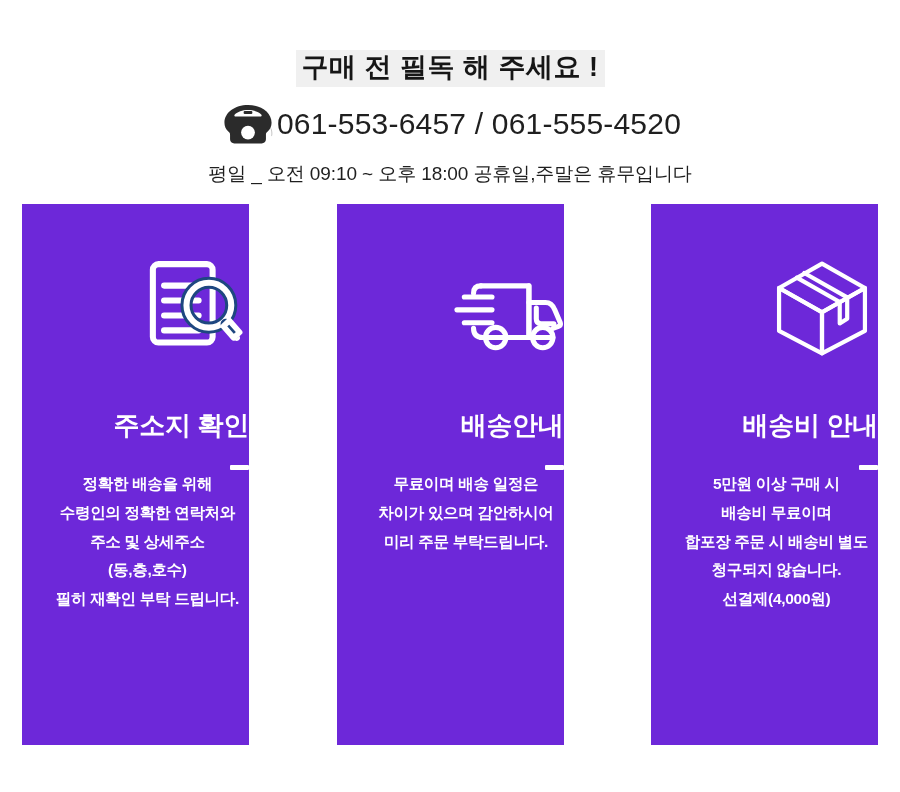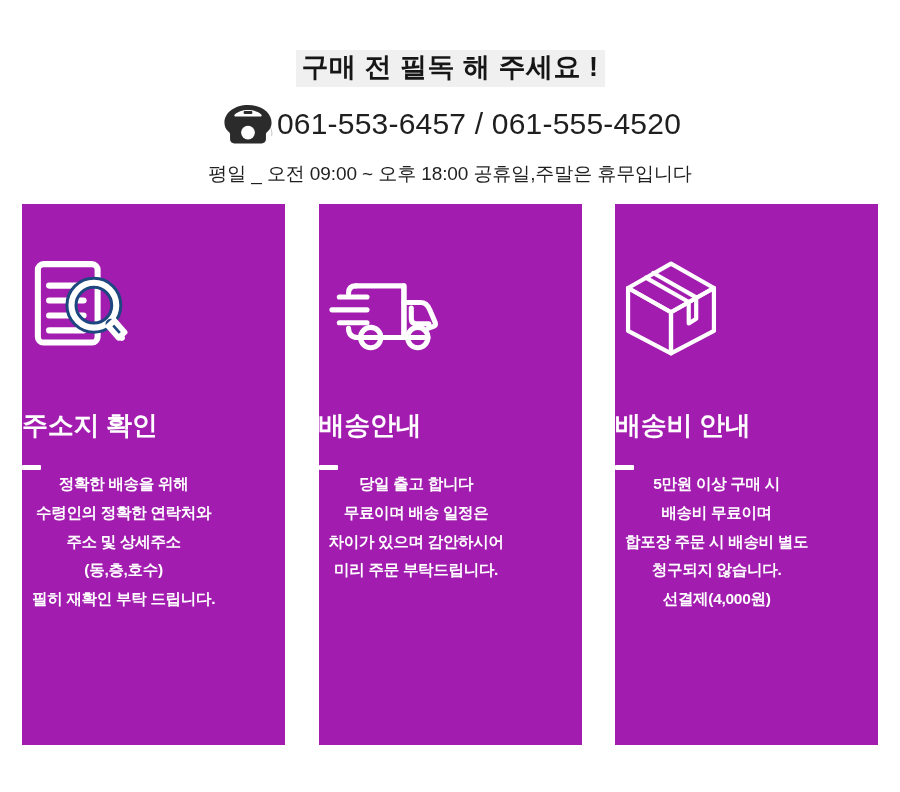--- a/index.html
+++ b/index.html
@@ -77,26 +77,26 @@
     left: 22px;
     top: 204px;
     width: 856px;
     height: 541px;
     display: flex;
     justify-content: space-between;
     align-items: stretch;
   }
 
   .card {
-    width: 263px;
-    background: #a21caf;
+    width: 227px;
+    background: #6d28d9;
     box-sizing: border-box;
     display: flex;
     flex-direction: column;
-    align-items: flex-start;
+    align-items: flex-end;
     padding-top: 48px;
     color: #ffffff;
   }
 
   .card-icon {
     height: 112px;
     display: flex;
     align-items: center;
     justify-content: center;
   }
@@ -163,21 +163,21 @@
             <rect x="27.2" y="8.6" width="9.6" height="3.4" rx="1.2"></rect>
           </g>
           <g fill="#8c8c8c" opacity="0.55">
             <path d="M57.4 27.4c1.4 2.6 1.9 5.9 1.2 8.6-.2.8-1 .6-.9-.2.4-3 .1-5.9-1-8.2-.3-.5.4-.8.7-.2z"></path>
           </g>
         </svg>
       </span>
       <span class="phone-numbers">061-553-6457 / 061-555-4520</span>
     </div>
 
-    <div class="hours-line">평일 _ 오전 09:00 ~ 오후 18:00 공휴일,주말은 휴무입니다</div>
+    <div class="hours-line">평일 _ 오전 09:10 ~ 오후 18:00 공휴일,주말은 휴무입니다</div>
   </div>
 
   <div class="cards">
 
     <div class="card">
       <div class="card-icon">
         <svg viewBox="0 0 120 120" width="112" height="112" aria-hidden="true">
           <g fill="none" stroke="#ffffff" stroke-width="6.5" stroke-linecap="round" stroke-linejoin="round">
             <rect x="17" y="13" width="64" height="84" rx="6"></rect>
             <line x1="29" y1="36" x2="66" y2="36"></line>
@@ -230,21 +230,20 @@
             <line x1="92" y1="82" x2="118" y2="82"></line>
 
             <circle cx="56" cy="82" r="11"></circle>
             <circle cx="107" cy="82" r="11"></circle>
           </g>
         </svg>
       </div>
       <div class="card-title">배송안내</div>
       <div class="card-divider"></div>
       <div class="card-body">
-        <span class="line">당일 출고 합니다</span>
         <span class="line">무료이며 배송 일정은</span>
         <span class="line">차이가 있으며 감안하시어</span>
         <span class="line">미리 주문 부탁드립니다.</span>
       </div>
     </div>
 
     <div class="card">
       <div class="card-icon">
         <svg viewBox="0 0 120 112" width="112" height="105" aria-hidden="true">
           <g fill="none" stroke="#ffffff" stroke-width="4.5" stroke-linecap="round" stroke-linejoin="round">

